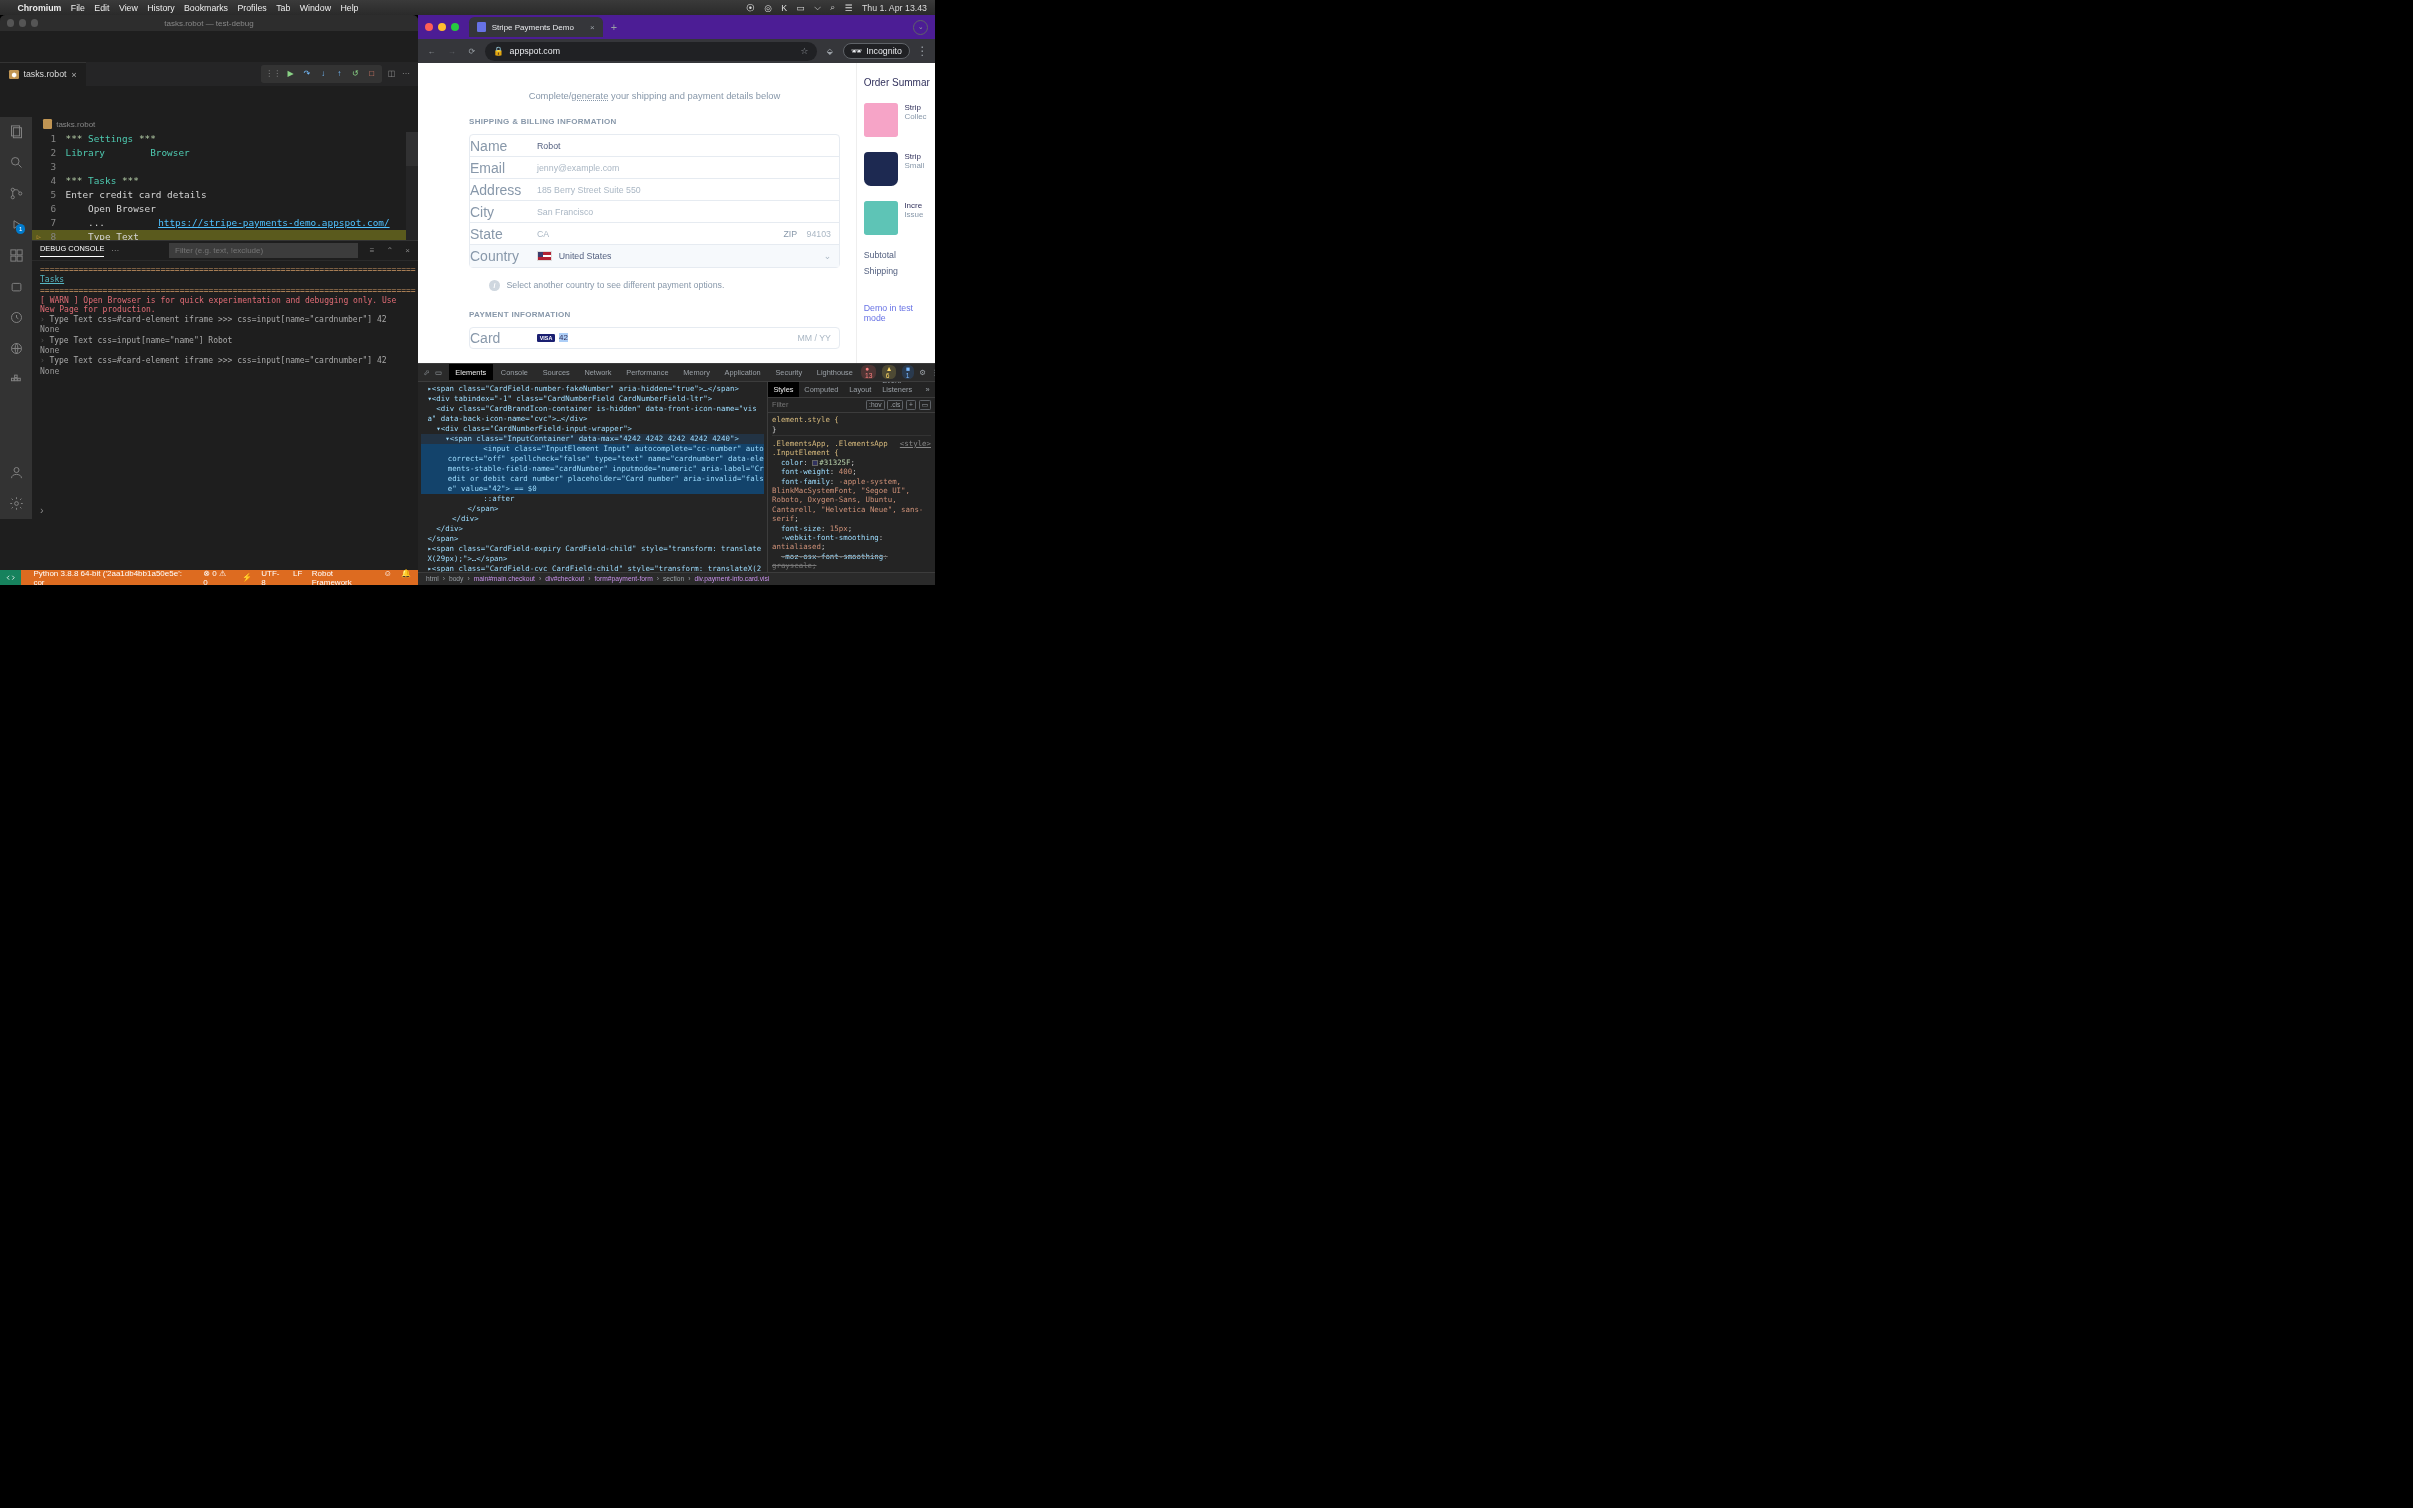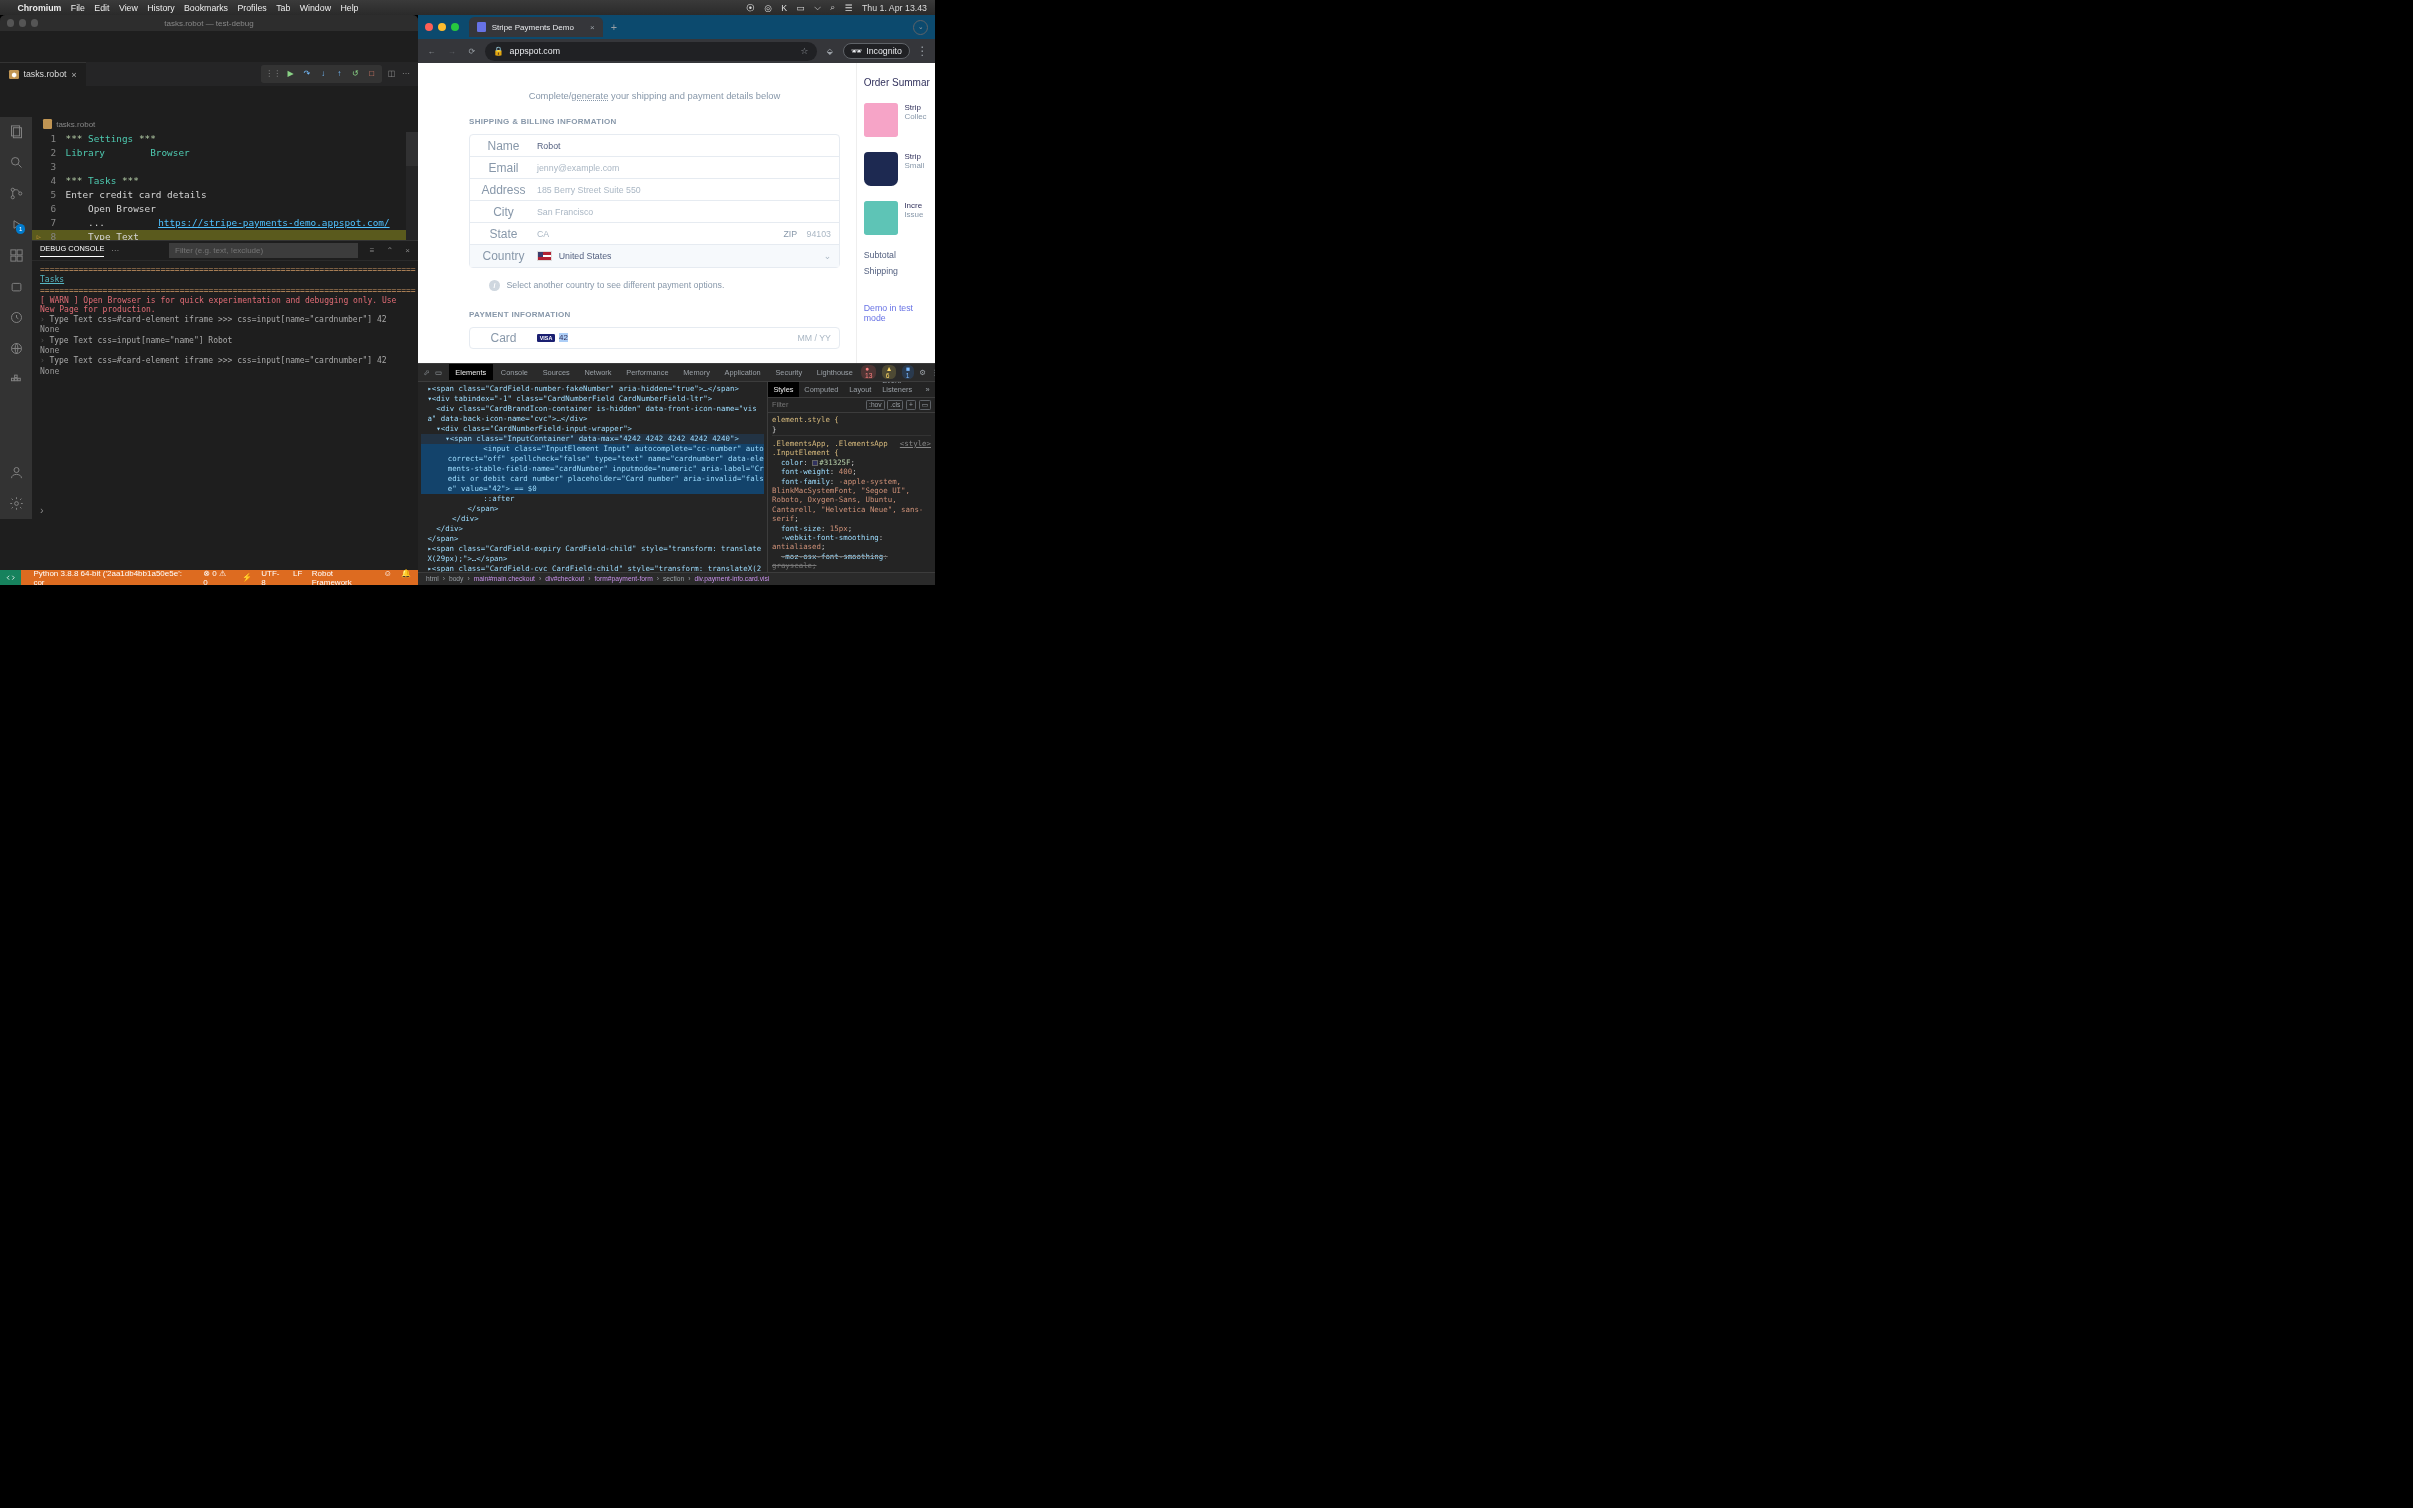--- a/index.html
+++ b/index.html
@@ -76,21 +76,21 @@
 .dc-arrow { color:#555; display:inline-block; width:9.4px; }
 
 .panel-input { height: 19px; display:flex; align-items:center; padding:0 8px; color:#888; font-size:10.8px; }
 
 
 .statusbar { height: 15px; background: #dd6b20; color: #fff; display:flex; align-items:center; padding: 0 6.7px; font-size: 8px; gap: 9.4px; margin-top: 20px; }
 .statusbar .sb-left { background:#16825d; height:15px; width:21.5px; margin-left:-6.7px; margin-right:2.7px; display:flex; align-items:center; justify-content:center; }
 .statusbar .right { margin-left: auto; display:flex; gap:9.4px; align-items:flex-start; }
 
 
-.br-titlebar { height: 24px; background: #0c4a6e; display:flex; align-items:center; padding: 0 6.7px; }
+.br-titlebar { height: 24px; background: #4c1d95; display:flex; align-items:center; padding: 0 6.7px; }
 .br-traffic { display:flex; gap:5.4px; margin-right:9.4px; }
 .tr { width:8px; height:8px; border-radius:50%; }
 .tr.r{background:#ff5f56;} .tr.y{background:#ffbd2e;} .tr.g{background:#27c93f;}
 .br-tab { background:#35363a; height:20px; border-radius: 5.4px 5.4px 0 0; display:flex; align-items:center; padding: 0 8px; gap:5.4px; color:#e8eaed; font-size:8px; }
 .br-tab .favicon { width:9.4px; height:9.4px; background:#6772e5; border-radius:1.3px; }
 .br-tab .x { margin-left:10.8px; color:#9aa0a6; }
 .br-newtab { color:#9aa0a6; margin-left:8px; font-size:10.8px; }
 .br-right-icon { margin-left:auto; color:#9aa0a6; width:15px; height:15px; border:0.7px solid #5f6368; border-radius:50%; display:flex; align-items:center; justify-content:center; font-size:6.7px; }
 
 .br-toolbar { height: 24px; background: #35363a; display:flex; align-items:center; padding: 0 6.7px; gap:6.7px; }
@@ -104,21 +104,21 @@
 
 .br-content { flex:1; display:flex; overflow:hidden; }
 .page-left { flex:1; background:#fff; padding: 27px 16px 0 51px; overflow:hidden; color:#525f7f; }
 .page-left .hint { text-align:center; color:#8898aa; font-size:9.4px; margin-bottom: 16px; }
 .page-left .hint .genlink { text-decoration: underline dotted; }
 .page-left .section-title { font-size:8px; font-weight:600; color:#8898aa; letter-spacing:0.3px; margin-bottom:8px; }
 .form { border:0.7px solid #e6ebf1; border-radius:4px; margin-bottom:12px; }
 .form-row { display:flex; align-items:center; height: 22px; border-bottom:0.7px solid #e6ebf1; padding-right:8px; }
 .form-row:last-child { border-bottom:none; }
 .form-row.country { background:#f6f9fc; }
-.form-label { width: 67px; text-align:center; padding-right:0; color:#8898aa; font-size:12px; }
+.form-label { width: 67px; text-align:left; padding-right:0; color:#8898aa; font-size:14px; }
 .form-value { flex:1; color:#525f7f; font-size:8.8px; }
 .form-value.ph { color:#aab7c4; }
 .form-row .zip-label { color:#8898aa; font-size:8.8px; margin-right:9.4px; }
 .form-row .zip-val { color:#aab7c4; font-size:8.8px; }
 .country-row { display:flex; align-items:center; gap:6.7px; }
 .flag { width:15px; height:9.4px; background: linear-gradient(#b22234 33%, #fff 33% 66%, #b22234 66%); border:0.7px solid #ddd; position:relative; }
 .flag::before { content:''; position:absolute; left:0; top:0; width:5.4px; height:4.7px; background:#3c3b6e; }
 .dropdown-caret { margin-left:auto; color:#aab7c4; }
 .info-row { display:flex; align-items:center; gap:6.7px; font-size:8.8px; color:#8898aa; margin: 9.4px 0 19px; padding-left:20px; }
 .info-icon { width:10.8px; height:10.8px; border-radius:50%; background:#cfd7df; color:#fff; font-style:italic; display:flex; align-items:center; justify-content:center; font-size:6.7px; font-weight:bold; }

